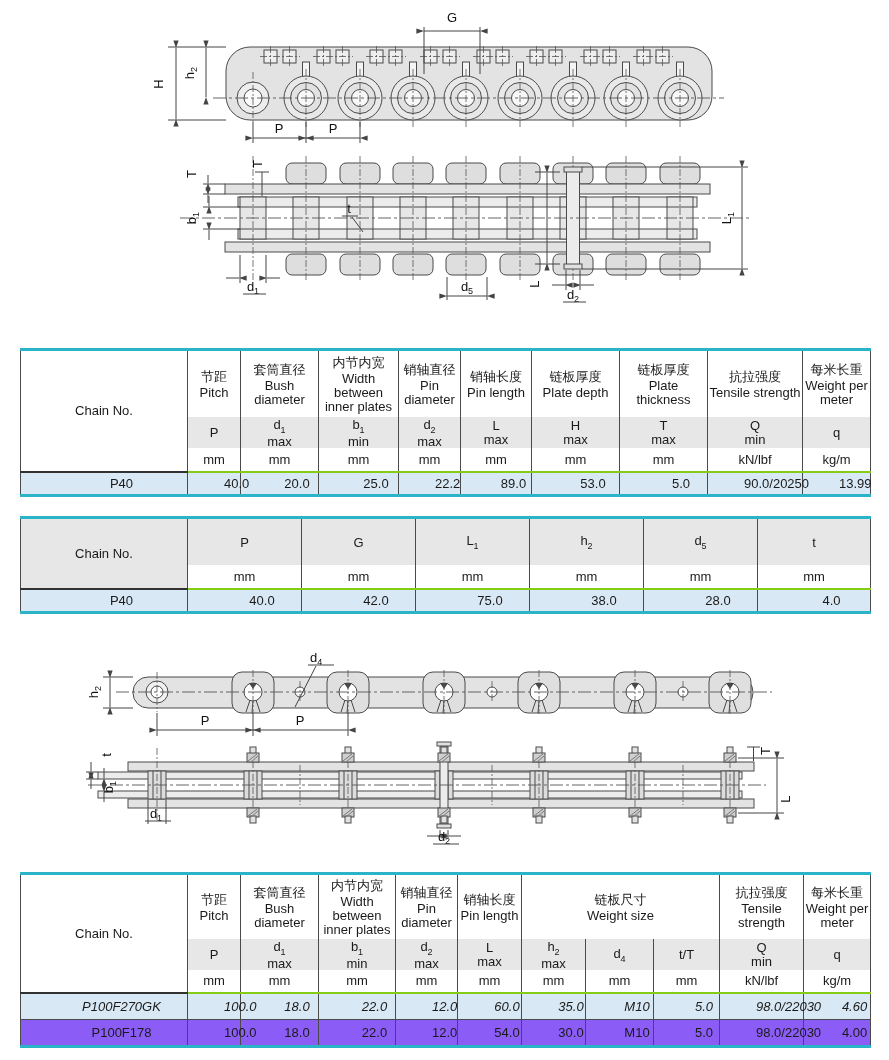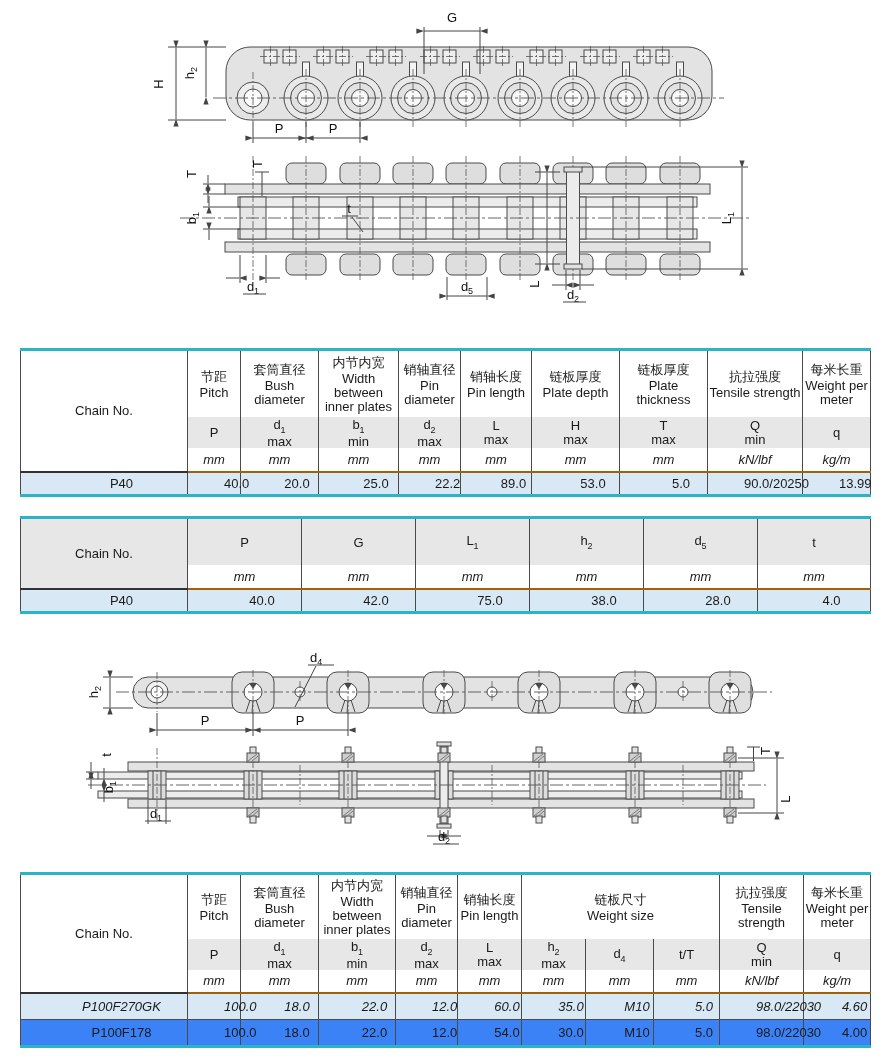--- a/index.html
+++ b/index.html
@@ -13,29 +13,29 @@
   .cl{stroke:#555;stroke-width:0.9;stroke-dasharray:13 3 3 3;fill:none;}
   .cm{stroke:#555;stroke-width:0.8;stroke-dasharray:7 2 2 2;fill:none;}
   .dl{font-size:13px;fill:#111;font-family:"Liberation Sans","DejaVu Sans",sans-serif;}
   .dsub{font-size:9px;}
   table.spec{border-collapse:collapse;position:absolute;left:20px;width:850px;table-layout:fixed;
     text-align:center;font-size:13px;
     border-top:3px solid var(--accent-teal,#2bb3c8);border-bottom:3px solid var(--accent-teal,#2bb3c8);}
   .spec th,.spec td{border-left:1px solid #4a4a4a;border-right:1px solid #4a4a4a;
     font-weight:400;padding:0 1px;vertical-align:middle;}
   .spec tr.sym th{background:var(--header-gray,#e7e7e7);}
-  .spec tr.unit th{border-bottom:2px solid #a16207;height:23px;font-style:italic;}
+  .spec tr.unit th{border-bottom:2px solid #84cc16;height:23px;}
   .spec th.chain{border-bottom:2px solid #323232;background:#fff;}
   .spec tr.data td{background:var(--row-highlight,#d9e8f5);padding-left:36px;}
   #t1 tr.hdr th{height:66px;} #t1 tr.sym th{height:30px;} #t1 tr.data td{height:21px;}
   #t2 tr.sym th{height:46px;} #t2 tr.data td{height:21px;}
   #t3 tr.hdr th{height:64px;} #t3 tr.sym th{height:30px;} #t3 tr.unit th{height:22px;}
   #t3 tr.data td{height:25px;}
   #t3 tr.r1 td{border-bottom:1px solid #4a4a4a;font-style:italic;}
-  #t3 tr.r2 td{background:#3b82f6;margin-top:48px;}
+  #t3 tr.r2 td{background:#8b5cf6;margin-top:48px;}
   .cn{line-height:16px;margin-bottom:1px;}
   .en{line-height:14px;}
   sub{font-size:9px;} sub:empty{display:none;}
   .q{line-height:13px;font-size:13px;} .q:empty{display:none;}
 </style>
 </head>
 <body>
 
 <svg id="svg-top" viewBox="0 0 889 340">
   <defs>

